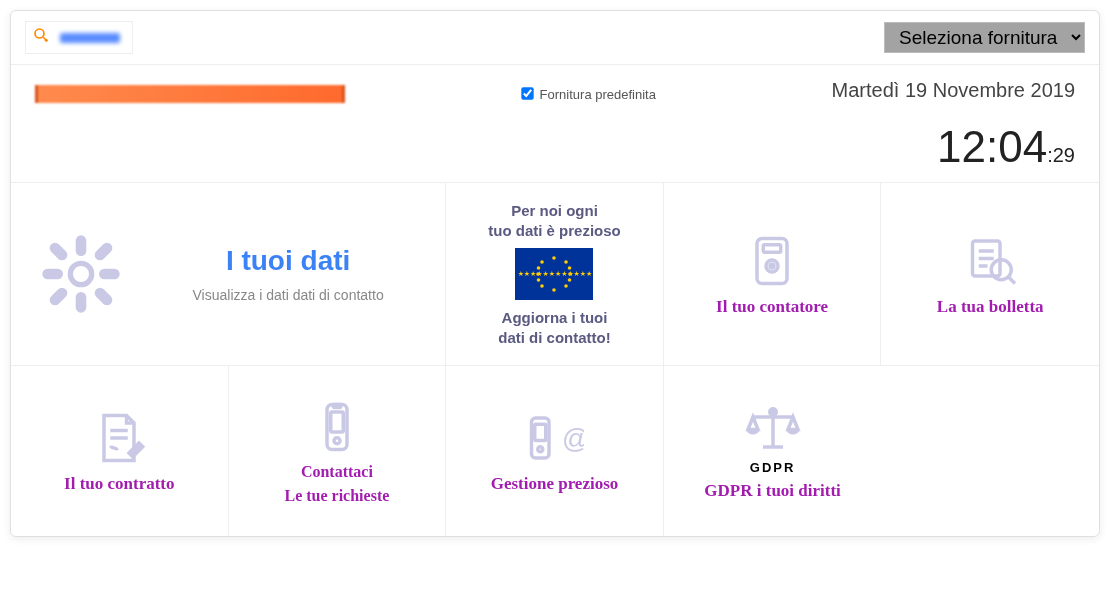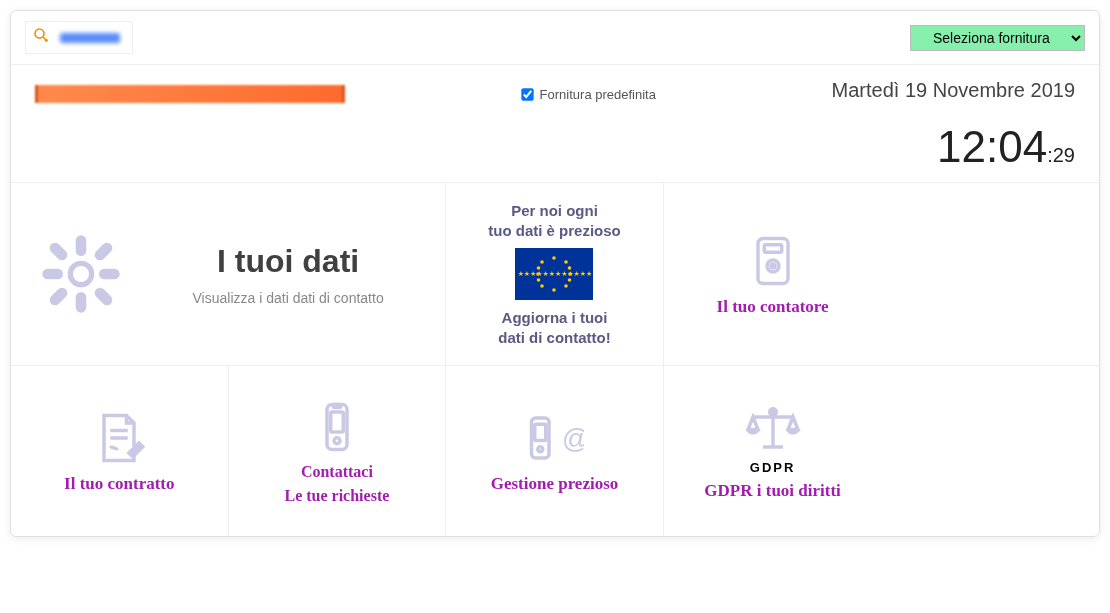--- a/index.html
+++ b/index.html
@@ -34,44 +34,44 @@
     font-size: 18px;
   }
   .blur-blue {
     width: 60px;
     height: 10px;
     background: #5a8cff;
     filter: blur(2px);
     border-radius: 2px;
   }
   .supply-select {
-    font-size: 14px;
-    padding: 3px 18px;
+    font-size: 19px;
+    padding: 3px 10px;
     border: 1px solid #bbb;
-    background: #86efac;
+    background: #a3a3a3;
   }
   .header-row {
     display: flex;
     align-items: flex-start;
     justify-content: space-between;
     padding: 14px 24px 10px 24px;
     border-bottom: 1px solid #eee;
   }
   .orange-bar {
     width: 310px;
     height: 18px;
     background: linear-gradient(90deg, #ff8a4d, #ff6a2d);
     border-left: 3px solid #d9541c;
     border-right: 3px solid #d9541c;
     filter: blur(1.2px);
     margin-top: 6px;
   }
   .default-supply {
     display: flex;
-    align-items: center;
+    align-items: flex-start;
     gap: 6px;
     font-size: 13px;
     color: #555;
     margin-top: 8px;
   }
   .default-supply input { transform: scale(0.95); }
   .datetime {
     text-align: right;
     color: #333;
   }
@@ -108,21 +108,21 @@
   }
   .card .title.small { font-size: 16px; }
   .big-card {
     flex-direction: row;
     gap: 22px;
     text-align: left;
     justify-content: flex-start;
     padding-left: 30px;
   }
   .big-card .texts { text-align: center; flex: 1; }
-  .big-card .big-title { font-size: 32px; font-weight: 700; color: #404040; }
+  .big-card .big-title { font-size: 28px; font-weight: 700; color: #3b82f6; }
   .big-card .big-sub { font-size: 14px; color: #888; margin-top: 10px; }
   .eu-card .top-text, .eu-card .bot-text {
     font-size: 15px; font-weight: 700; color: #5a5a82; line-height: 1.3;
   }
   .eu-flag {
     width: 78px; height: 52px; background: #003399;
     margin: 8px 0; position: relative;
   }
   .eu-flag::after {
     content: "★ ★ ★ ★ ★ ★ ★ ★ ★ ★ ★ ★";
@@ -230,20 +230,33 @@
         <svg viewBox="0 0 24 24" fill="none" stroke="#c9c9e6" stroke-width="1.4">
           <rect x="6" y="3" width="12" height="18" rx="2"></rect>
           <rect x="8.5" y="5.5" width="7" height="3" rx="0.6"></rect>
           <circle cx="12" cy="14" r="2.4"></circle>
           <circle cx="12" cy="14" r="0.8" fill="#c9c9e6"></circle>
         </svg>
       </div>
       <div class="title">Il tuo contatore</div>
     </div>
 
+    <div class="card">
+      <div class="icon">
+        <svg viewBox="0 0 24 24" fill="none" stroke="#c9c9e6" stroke-width="1.4">
+          <rect x="5" y="4" width="11" height="14" rx="1"></rect>
+          <line x1="7.5" y1="8" x2="13.5" y2="8"></line>
+            <line x1="7.5" y1="11" x2="13.5" y2="11"></line>
+            <line x1="7.5" y1="14" x2="11" y2="14"></line>
+          <circle cx="16.5" cy="15.5" r="4"></circle>
+            <line x1="19.3" y1="18.3" x2="22" y2="21"></line>
+        </svg>
+      </div>
+      <div class="title">La tua bolletta</div>
+    </div>
 
   </div>
 
   <div class="grid-row2">
 
     <div class="card">
       <div class="icon">
         <svg viewBox="0 0 24 24" fill="none" stroke="#c9c9e6" stroke-width="1.4">
           <path d="M6 3h9l3 3v15H6z"></path>
             <path d="M15 3v3h3"></path>

